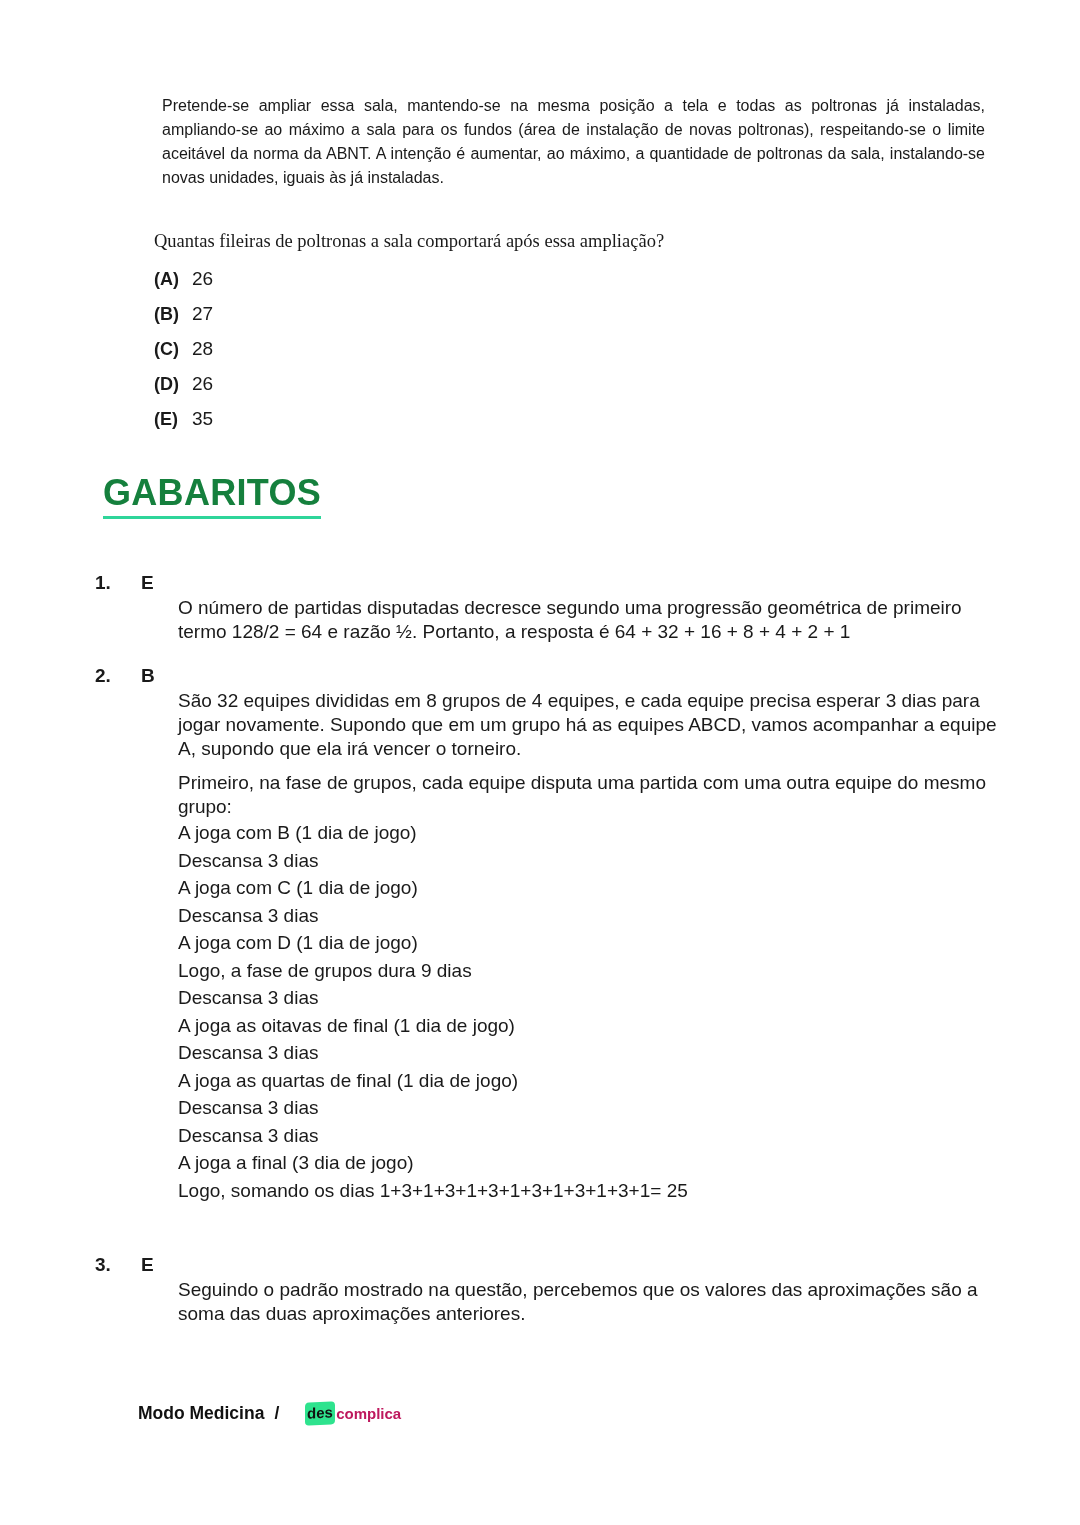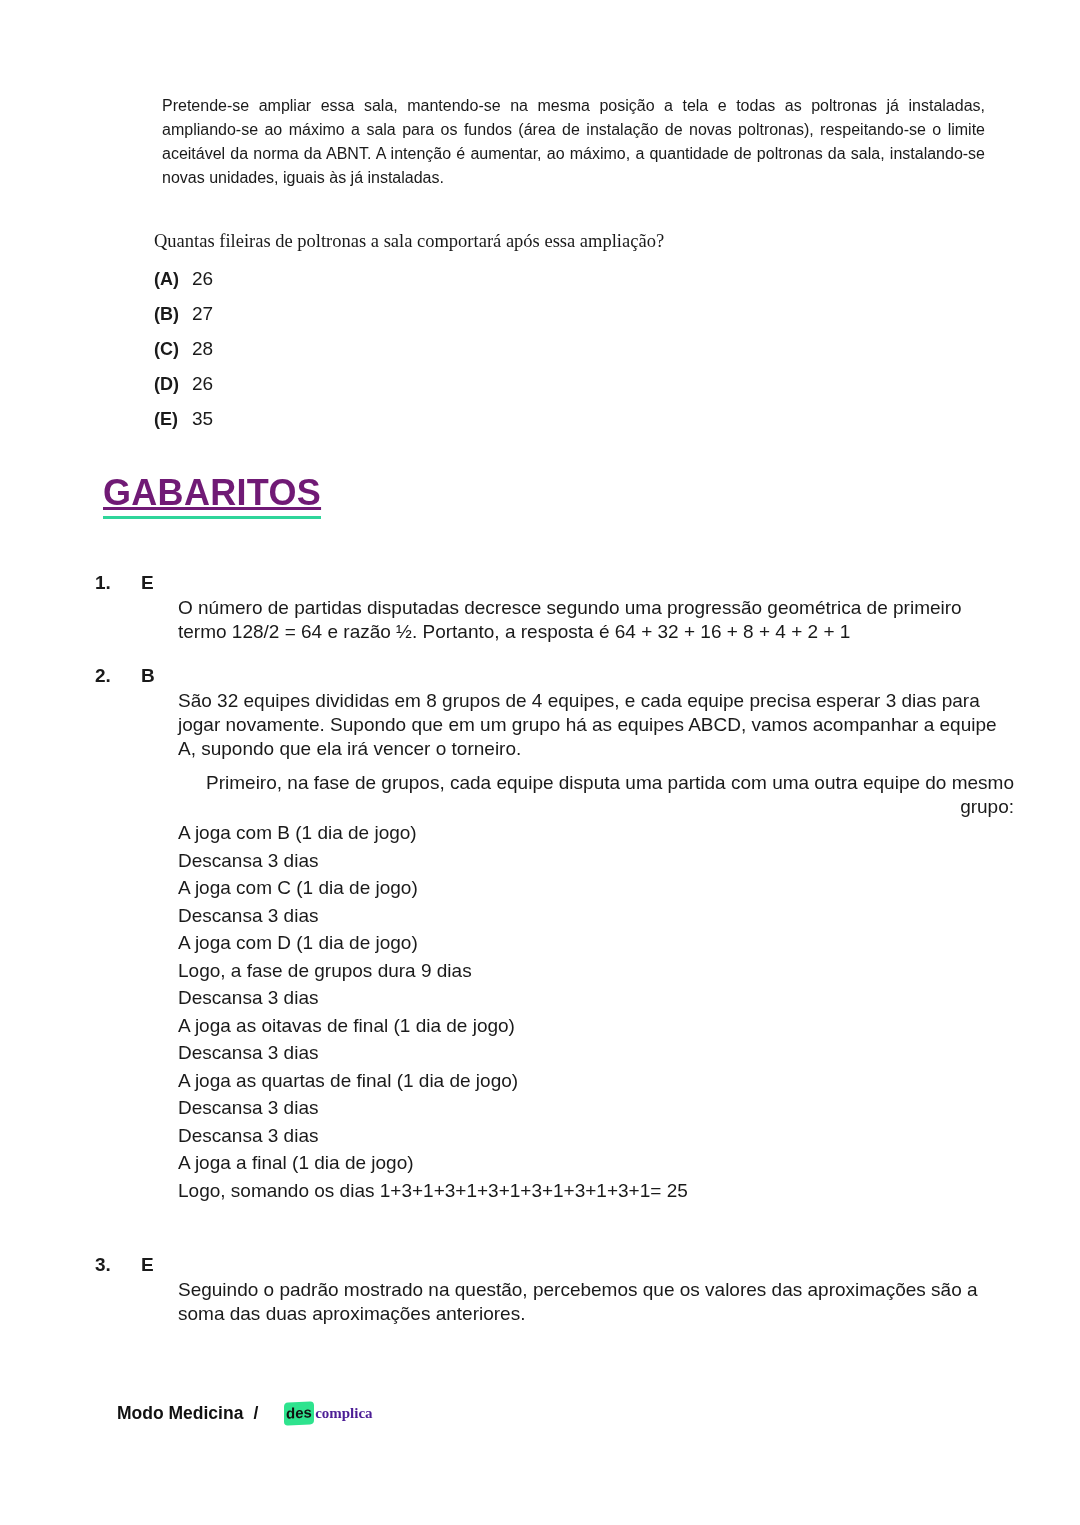--- a/index.html
+++ b/index.html
@@ -29,61 +29,60 @@
   #q-options li {
     height: 35px; font-size: 19px; line-height: 26px;
     display: flex; align-items: baseline;
   }
   #q-options .opt-letter { font-weight: bold; width: 38px; font-size: 18px; }
 
   
   #section-title {
     left: 103px; top: 472px;
     font-size: 36px; font-weight: bold; letter-spacing: 0.3px;
-    color: #701a75;
+    color: #15803d;
     padding-bottom: 2px;
     border-bottom: 3px solid #2fd59a;
     line-height: 42px;
-    text-decoration: underline;
   }
 
   
   .answer { position: absolute; left: 95px; width: 885px; }
   .answer .num {
     position: absolute; left: 0; top: 0;
     font-size: 19px; font-weight: bold; width: 40px;
   }
   .answer .letter {
     position: absolute; left: 46px; top: 0;
     font-size: 19px; font-weight: bold;
   }
   .answer .body {
     position: absolute; left: 46px; top: 24px; width: 836px;
     font-size: 19px; line-height: 24px; margin-left: 37px;
   }
   .answer .body p { margin: 0; }
-  .answer .body p.gap { margin-top: 10px; text-align: right; }
+  .answer .body p.gap { margin-top: 10px; }
   .answer .steps div { height: 27.5px; line-height: 27.5px; }
   .math { font-family: "DejaVu Serif", "Liberation Serif", serif; font-size: 19px; }
   .math sup { font-size: 12px; vertical-align: 7px; }
 
   
   #footer {
     left: 117px; top: 1398px; height: 30px;
     display: flex; align-items: center;
   }
-  #footer .brand { font-size: 17.5px; font-weight: bold; color: #111; }
+  #footer .brand { font-size: 17.5px; font-weight: bold; color: #111; margin-left: 21px; }
   #footer .sep { font-size: 17.5px; font-weight: bold; margin: 0 26px 0 10px; color: #111; }
   #footer .logo { display: flex; align-items: center; }
   #footer .logo-des {
     background: #2ee38e; color: #111; font-weight: bold; font-size: 15px;
     padding: 2px 2px 3px 2px; border-radius: 4px; transform: skewY(-3deg);
     line-height: 18px;
   }
-  #footer .logo-rest { font-weight: bold; font-size: 15px; color: #4c1d95; margin-left: 1px; font-family: Liberation Serif, serif; }
+  #footer .logo-rest { font-weight: bold; font-size: 15px; color: #be185d; margin-left: 1px; }
 </style>
 </head>
 <body>
 
 <p class="block" id="q-intro">Pretende-se ampliar essa sala, mantendo-se na mesma posição a tela e todas as poltronas já instaladas, ampliando-se ao máximo a sala para os fundos (área de instalação de novas poltronas), respeitando-se o limite aceitável da norma da ABNT. A intenção é aumentar, ao máximo, a quantidade de poltronas da sala, instalando-se novas unidades, iguais às já instaladas.</p>
 <p class="block" id="q-prompt">Quantas fileiras de poltronas a sala comportará após essa ampliação?</p>
 <ul class="block" id="q-options">
   <li>
       <span class="opt-letter">(A)</span>
       <span>26</span>
@@ -128,21 +127,21 @@
       <div>A joga com C (1 dia de jogo)</div>
       <div>Descansa 3 dias</div>
       <div>A joga com D (1 dia de jogo)</div>
       <div>Logo, a fase de grupos dura 9 dias</div>
       <div>Descansa 3 dias</div>
       <div>A joga as oitavas de final (1 dia de jogo)</div>
       <div>Descansa 3 dias</div>
       <div>A joga as quartas de final (1 dia de jogo)</div>
       <div>Descansa 3 dias</div>
       <div>Descansa 3 dias</div>
-      <div>A joga a final (1 dia de jogo)</div>
+      <div>A joga a final (3 dia de jogo)</div>
       <div>Logo, somando os dias 1+3+1+3+1+3+1+3+1+3+1+3+1= 25</div>
     </div>
   </div>
 </div>
 
 <div class="answer" style="top:1254px;">
   <span class="num">3.</span>
   <span class="letter">E</span>
   <div class="body">
     <p>Seguindo o padrão mostrado na questão, percebemos que os valores das aproximações são a soma das duas aproximações anteriores.</p>

